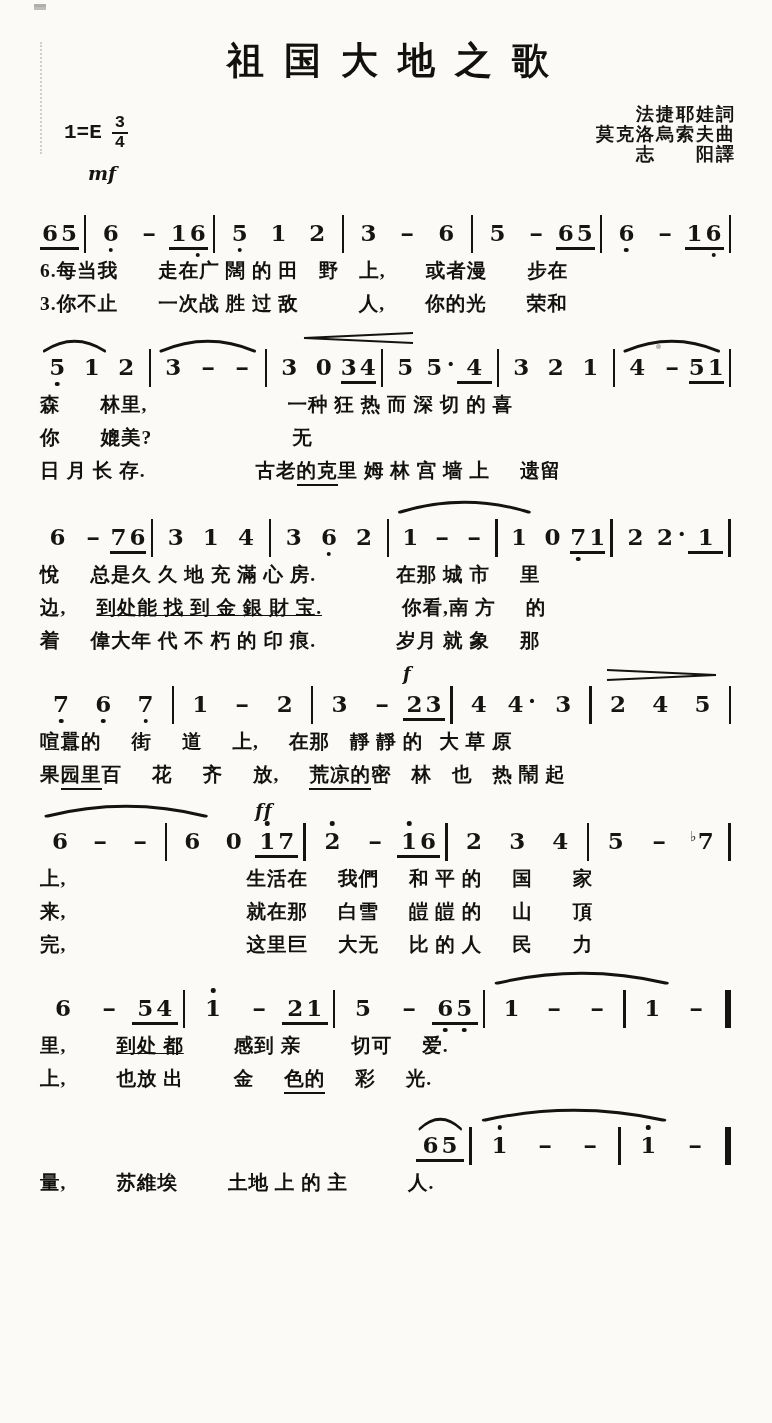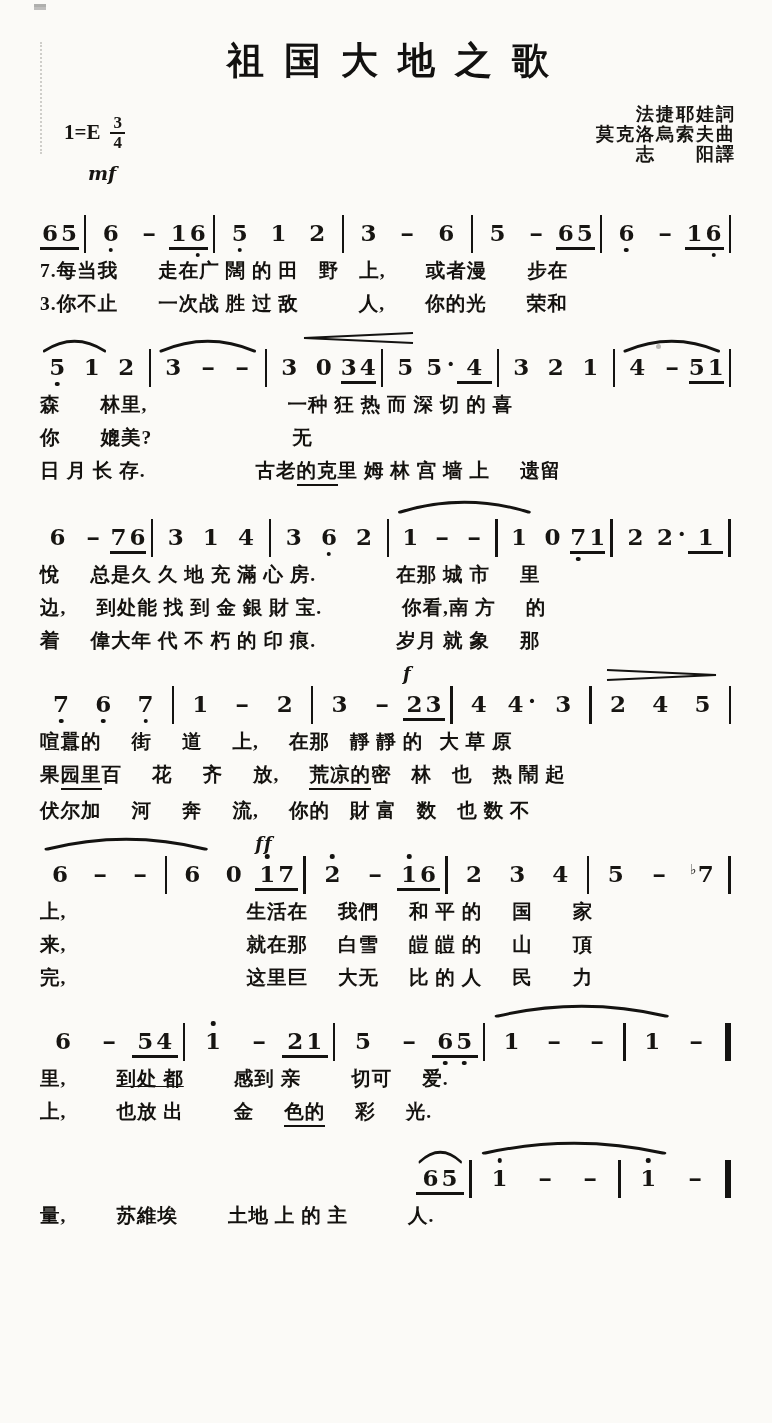--- a/index.html
+++ b/index.html
@@ -11,21 +11,21 @@
   }
   .page { padding:30px 36px 0 40px; position:relative; }
   
   .title {
     text-align:center; font-size:37px; font-weight:900; letter-spacing:20px;
     padding-left:20px; color:#121110; margin-top:6px;
     font-family:"DejaVu Serif", serif;
   }
   .subhead { display:flex; justify-content:space-between; align-items:flex-start; margin-top:18px; }
   .keysig { display:flex; align-items:center; gap:10px; margin-left:24px; margin-top:10px;
-            font-family:Liberation Serif, serif; font-weight:700; font-size:21px; }
+            font-family:Liberation Mono, monospace; font-weight:700; font-size:21px; }
   .frac { display:inline-flex; flex-direction:column; align-items:center; font-size:17px; line-height:1.05; font-weight:700; }
   .frac .num { padding:0 3px; }
   .frac .den { border-top:2px solid #171512; padding:0 3px; }
   .credits { text-align:right; font-weight:700; font-size:18px; line-height:20px; letter-spacing:2px; }
   .tempo { margin-top:16px; margin-left:48px; font-weight:700; font-size:16px; letter-spacing:1px; }
   .dyn-open { margin-left:48px; font-family:"DejaVu Serif", serif; font-style:italic; font-weight:700; font-size:19px; line-height:18px; }
   
   .system { margin-bottom:22px; }
   .notes { display:flex; align-items:flex-end; width:100%; margin-top:30px; position:relative; }
   .notes.right { width:46%; margin-left:auto; }
@@ -144,21 +144,21 @@
           <span class="tok" style="flex: 1 1 0px;">
             <span class="unit dash"><span>–</span></span>
           </span>
           <span class="tok beam" style="flex: 1 1 0px;">
             <span class="unit"><span>1</span></span>
             <span class="unit"><span>6</span><span class="dot down"></span></span>
           </span>
           <span class="bar" style="flex: 0 0 auto;"></span>
         </div>
         <div class="lyr">
-          <span class="seg" style="margin-right: 40px;">7.每当我</span>
+          <span class="seg" style="margin-right: 40px;">6.每当我</span>
           <span class="seg" style="margin-right: 20px;">走在广 闊 的 田</span>
           <span class="seg" style="margin-right: 20px;">野</span>
           <span class="seg" style="margin-right: 40px;">上,</span>
           <span class="seg" style="margin-right: 40px;">或者漫</span>
           <span class="seg">步在</span>
         </div>
         <div class="lyr">
           <span class="seg" style="margin-right: 40px;">3.你不止</span>
           <span class="seg" style="margin-right: 60px;">一次战 胜 过 敌</span>
           <span class="seg" style="margin-right: 40px;">人,</span>
@@ -341,21 +341,21 @@
           <span class="bar" style="flex: 0 0 auto;"></span>
         </div>
         <div class="lyr">
           <span class="seg" style="margin-right: 30px;">悅</span>
           <span class="seg" style="margin-right: 80px;">总是久 久 地 充 滿 心 房.</span>
           <span class="seg" style="margin-right: 30px;">在那 城 市</span>
           <span class="seg">里</span>
         </div>
         <div class="lyr">
           <span class="seg" style="margin-right: 30px;">边,</span>
-          <span class="seg" style="margin-right: 80px;">到处能 找 到 金 銀 財 宝.</span>
+          <span class="seg" style="margin-right: 80px; text-decoration: underline;">到处能 找 到 金 銀 財 宝.</span>
           <span class="seg" style="margin-right: 30px;">你看,南 方</span>
           <span class="seg">的</span>
         </div>
         <div class="lyr">
           <span class="seg" style="margin-right: 30px;">着</span>
           <span class="seg" style="margin-right: 80px;">偉大年 代 不 朽 的 印 痕.</span>
           <span class="seg" style="margin-right: 30px;">岁月 就 象</span>
           <span class="seg">那</span>
         </div>
       </div>
@@ -434,30 +434,20 @@
           <span class="seg" style="margin-right: 30px;">百</span>
           <span class="seg" style="margin-right: 30px;">花</span>
           <span class="seg" style="margin-right: 30px;">齐</span>
           <span class="seg" style="margin-right: 30px;">放,</span>
           <span class="seg u">荒凉的</span>
           <span class="seg" style="margin-right: 20px;">密</span>
           <span class="seg" style="margin-right: 20px;">林</span>
           <span class="seg" style="margin-right: 20px;">也</span>
           <span class="seg">热 鬧 起</span>
         </div>
-        <div class="lyr">
-          <span class="seg" style="margin-right: 30px;">伏尔加</span>
-          <span class="seg" style="margin-right: 30px;">河</span>
-          <span class="seg" style="margin-right: 30px;">奔</span>
-          <span class="seg" style="margin-right: 30px;">流,</span>
-          <span class="seg" style="margin-right: 20px;">你的</span>
-          <span class="seg" style="margin-right: 20px;">財 富</span>
-          <span class="seg" style="margin-right: 20px;">数</span>
-          <span class="seg">也 数 不</span>
-        </div>
       </div>
       <div class="system">
         <div class="notes">
           <span class="slur" style="flex: 4 1 0px;">
             <svg class="arc" viewBox="0 0 100 16" preserveAspectRatio="none">
               <path d="M3 14 Q 50 -7 97 14" fill="none" stroke="#141311" stroke-width="3" stroke-linecap="round"></path>
             </svg>
             <span class="tok" style="flex: 1 1 0px;">
               <span class="unit"><span>6</span></span>
             </span>

